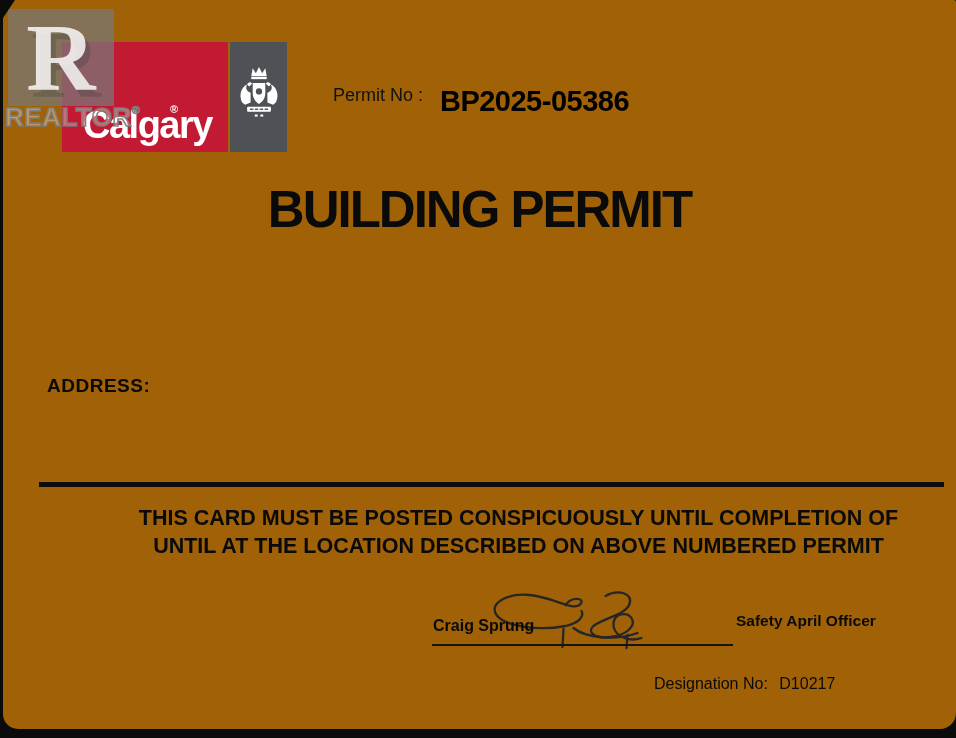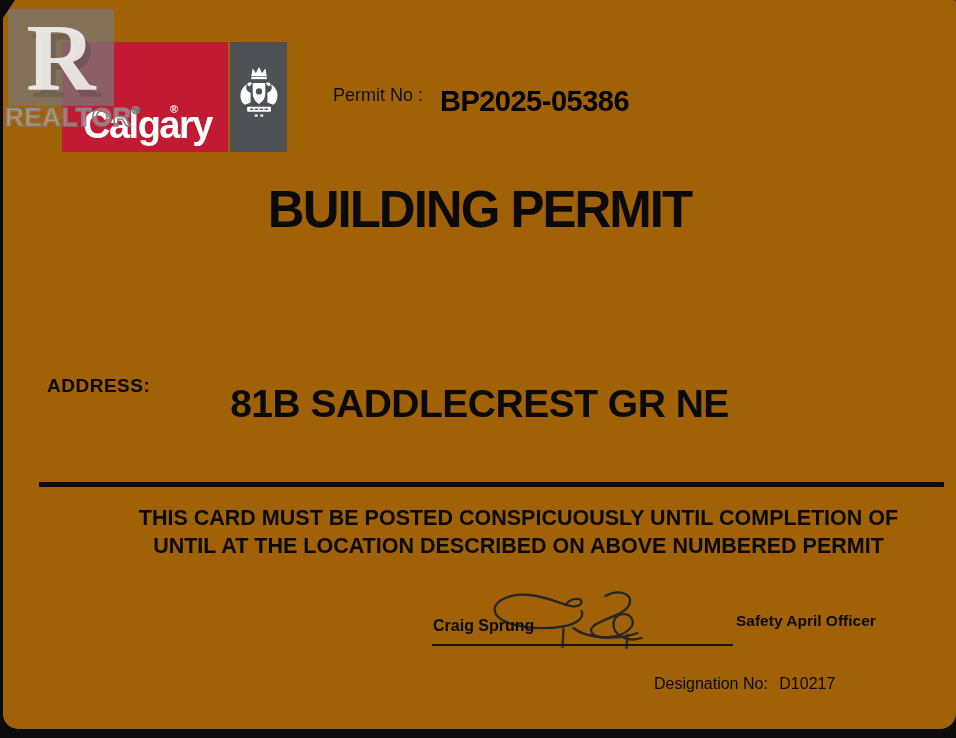--- a/index.html
+++ b/index.html
@@ -164,21 +164,20 @@
   </div>
 
   <div class="permit-no">
     <span class="lbl">Permit No :</span>
     <span class="val">BP2025-05386</span>
   </div>
 
   <div class="title">BUILDING PERMIT</div>
 
   <div class="addr-label">ADDRESS:</div>
-  <div class="addr-value">81B SADDLECREST GR NE</div>
 
   <div class="divider"></div>
   <div class="notice">
     <div>THIS CARD MUST BE POSTED CONSPICUOUSLY UNTIL COMPLETION OF</div>
     <div>UNTIL AT THE LOCATION DESCRIBED ON ABOVE NUMBERED PERMIT</div>
   </div>
 
 
   <svg class="signature" viewBox="0 0 210 62" fill="none" stroke="#262626" stroke-width="2.3" stroke-linecap="round">
     <path d="M 98 17 C 104 8 118 10 113 16 C 106 24 86 9 62 7 C 40 5 21 15 29 27 C 38 39 72 43 98 38 C 111 35 117 29 114 23"></path>

